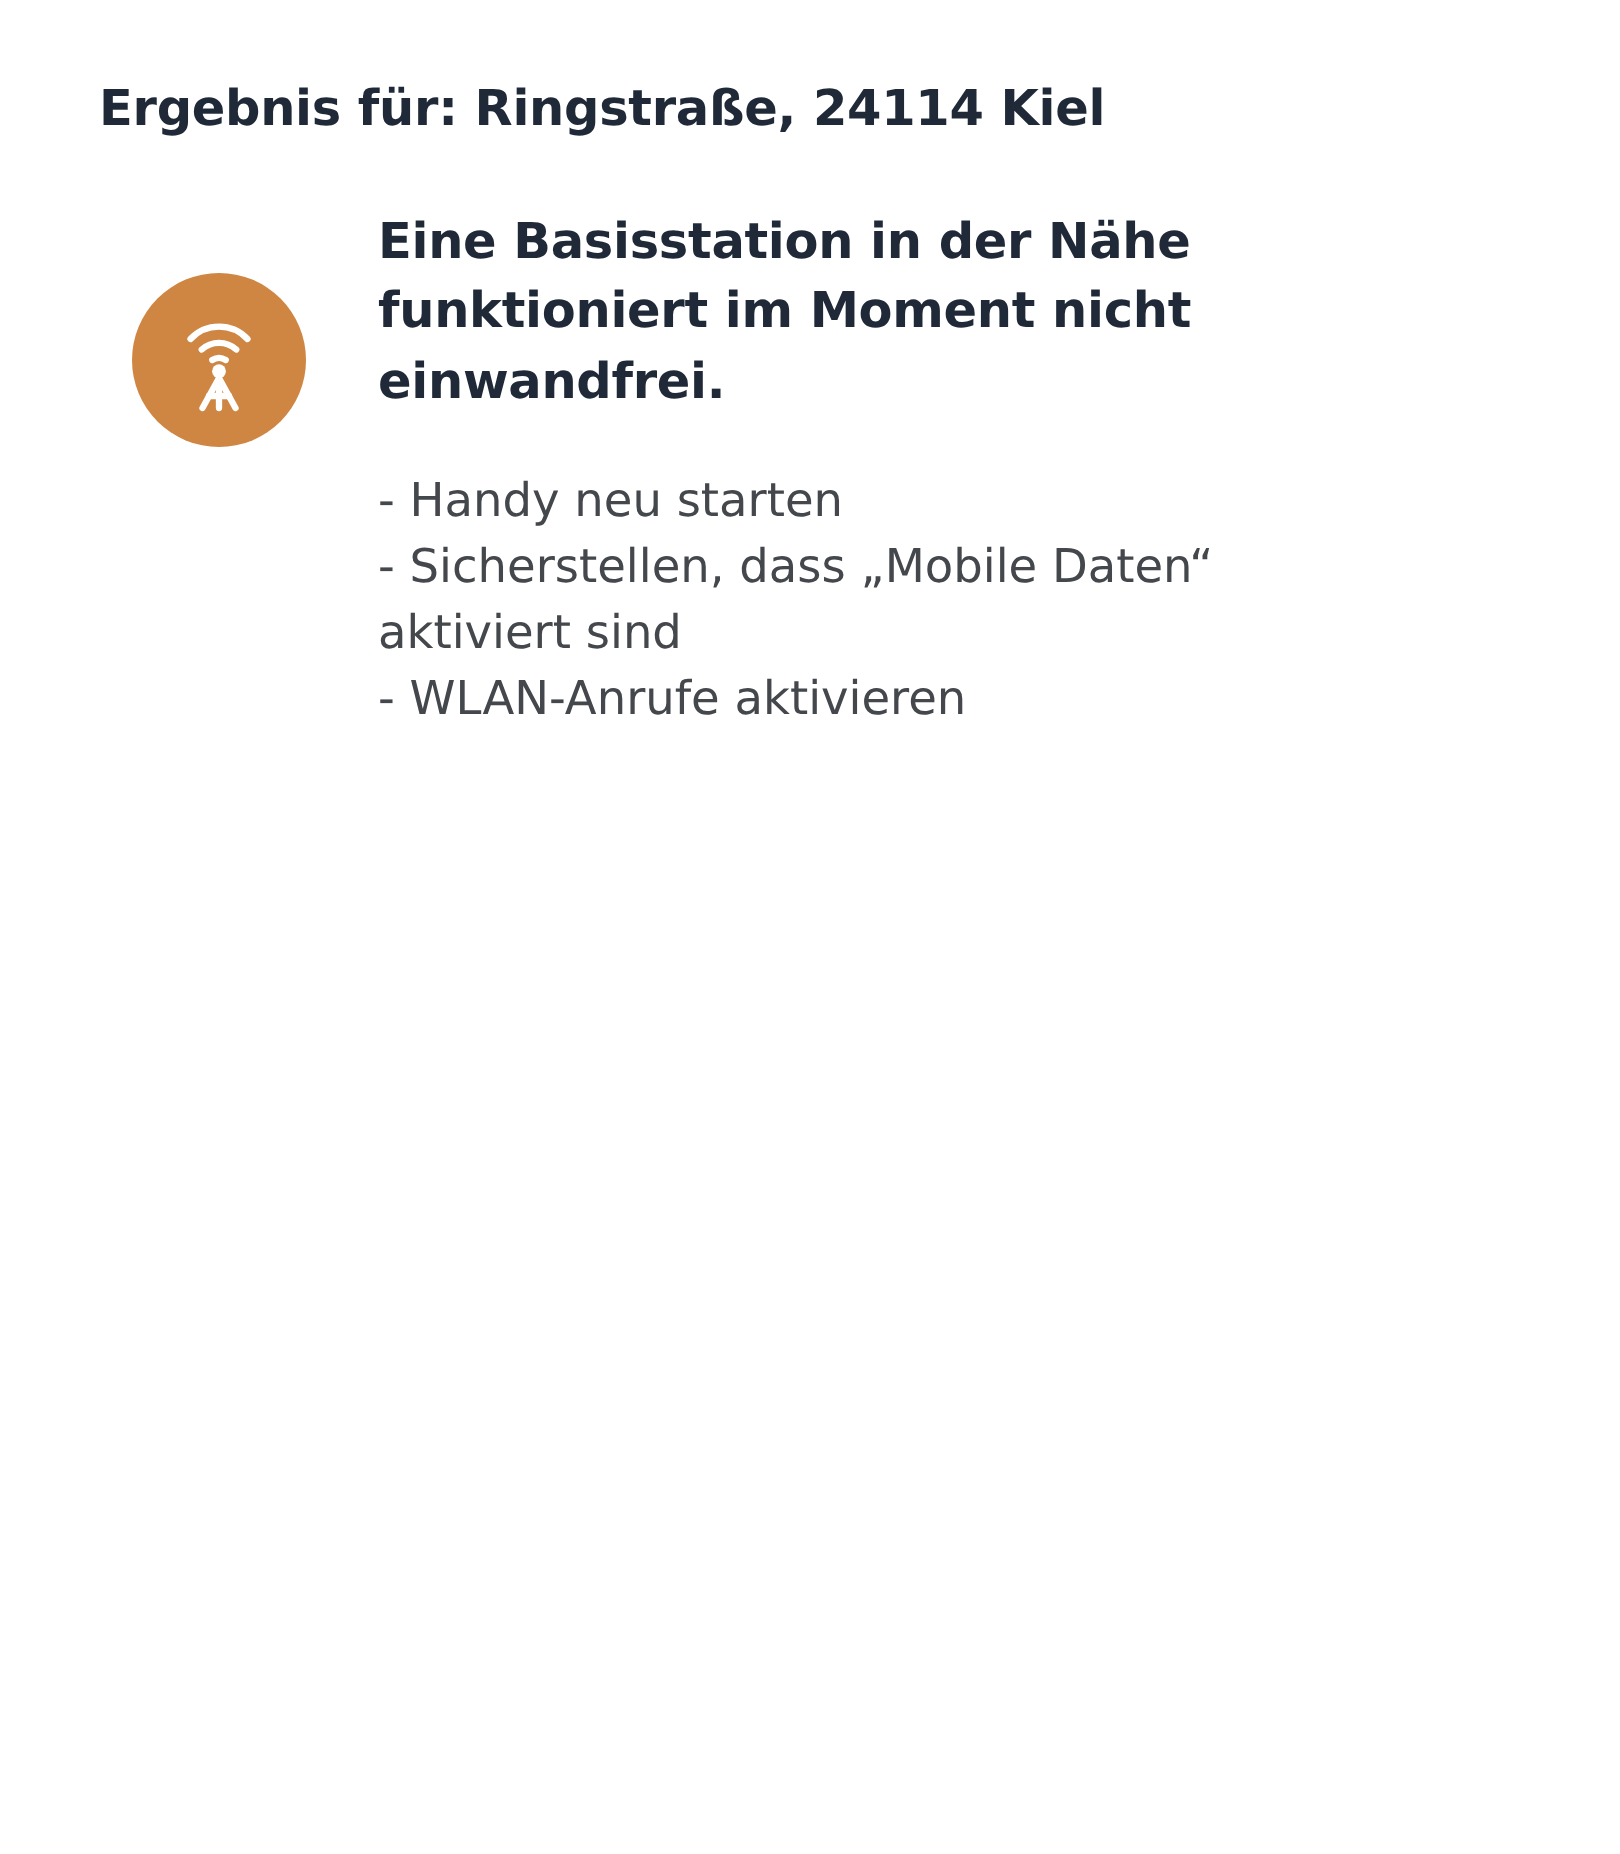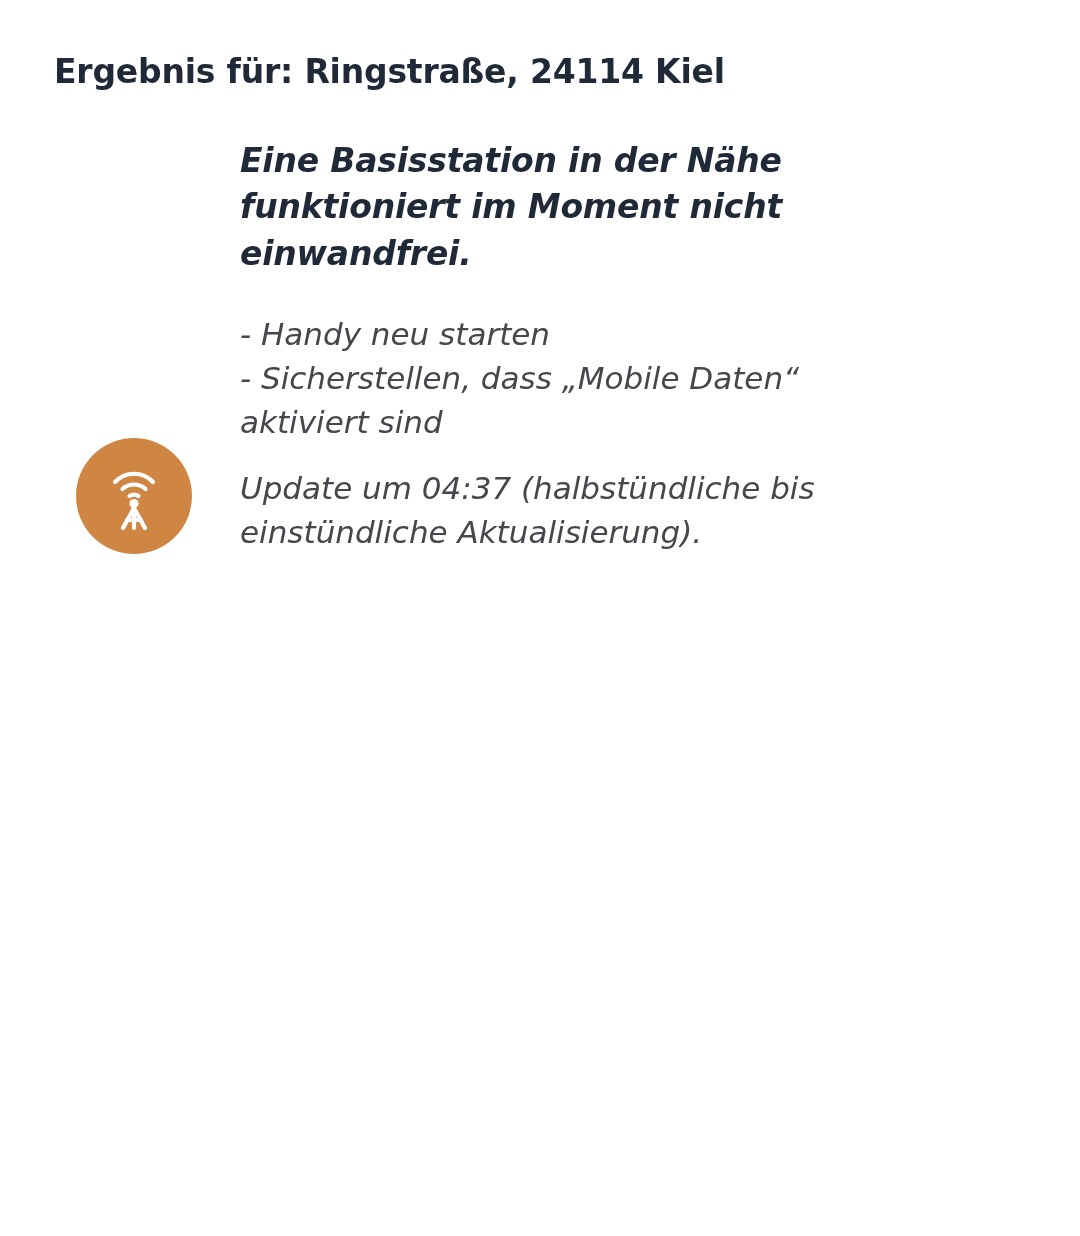--- a/index.html
+++ b/index.html
@@ -12,38 +12,37 @@
     min-height: 1236px;
     font-family: "DejaVu Sans", sans-serif;
     color: #2b2b2b;
     -webkit-font-smoothing: antialiased;
   }
 
   .page {
     width: 940px;
     min-height: 1236px;
     box-sizing: border-box;
-    padding: 52px 40px 20px 28px;
+    padding: 52px 40px 20px 40px;
     background: #ffffff;
   }
 
   .result-heading {
     font-family: "DejaVu Sans", sans-serif;
     font-size: 33px;
     font-weight: bold;
     color: #1f2937;
     letter-spacing: -0.2px;
     margin: 0 0 46px 26px;
     line-height: 1.2;
   }
 
   .status-block {
     display: flex;
-    align-items: flex-end;
-    font-style: italic;
+    align-items: flex-start;
   }
 
   .icon-column {
     width: 212px;
     flex: 0 0 212px;
     display: flex;
     justify-content: center;
     padding-top: 44px;
     box-sizing: border-box;
   }
@@ -125,18 +124,18 @@
         </svg>
       </div>
     </div>
 
     <div class="text-column">
 
       <p class="status-title">Eine Basisstation in der Nähe funktioniert im Moment nicht einwandfrei.</p>
 
       <p class="detail-line detail-group">- Handy neu starten</p>
       <p class="detail-line detail-group">- Sicherstellen, dass „Mobile Daten“ aktiviert sind</p>
+      <p class="detail-line detail-group">- WLAN-Anrufe aktivieren</p>
 
-      <p class="detail-line update-line">Update um 04:37 (halbstündliche bis einstündliche Aktualisierung).</p>
 
     </div>
   </div>
 </div>
 
 </body></html>

